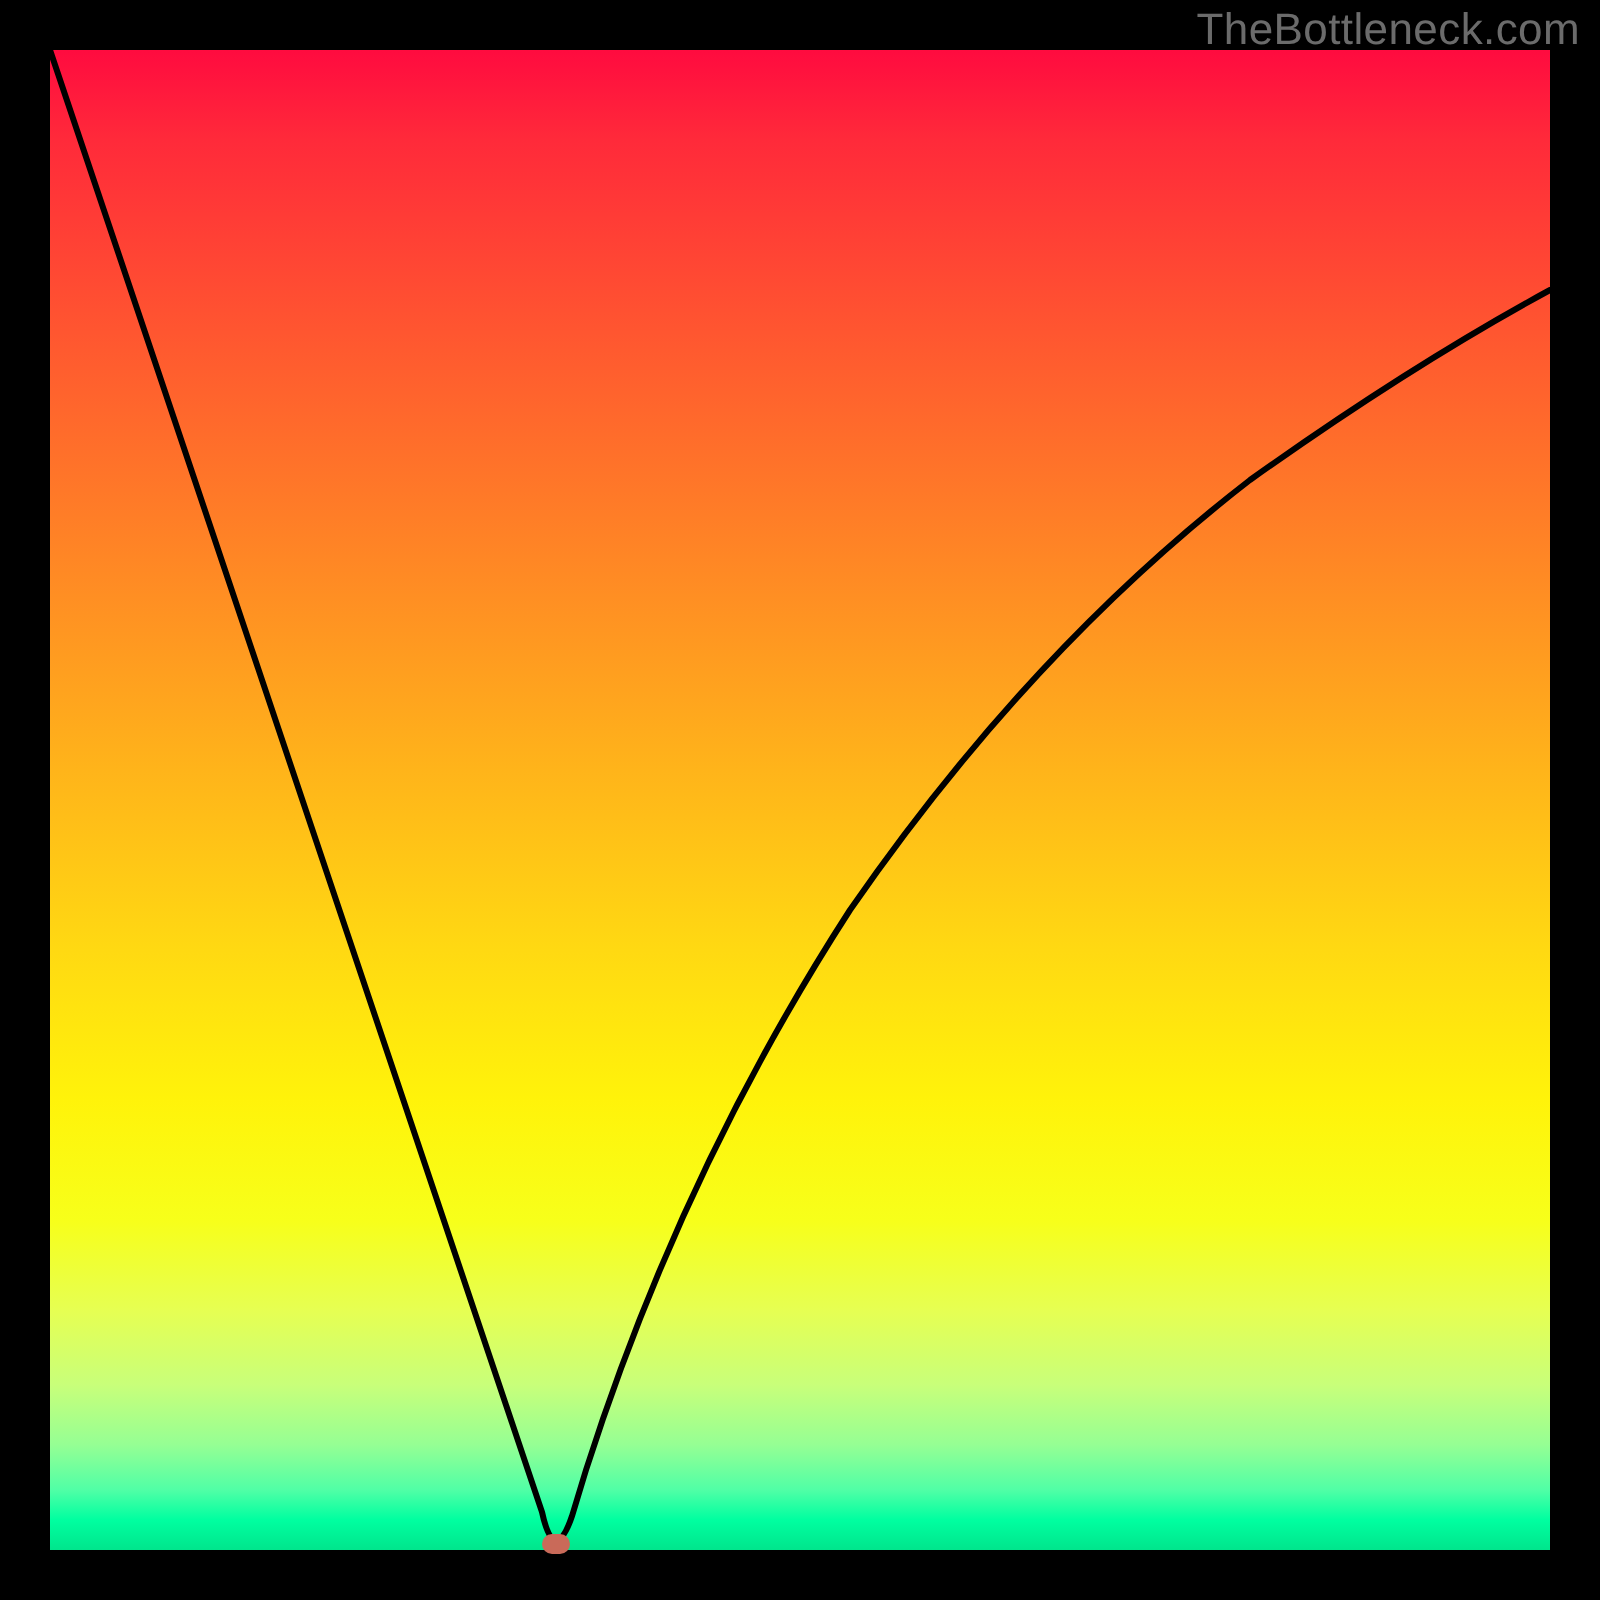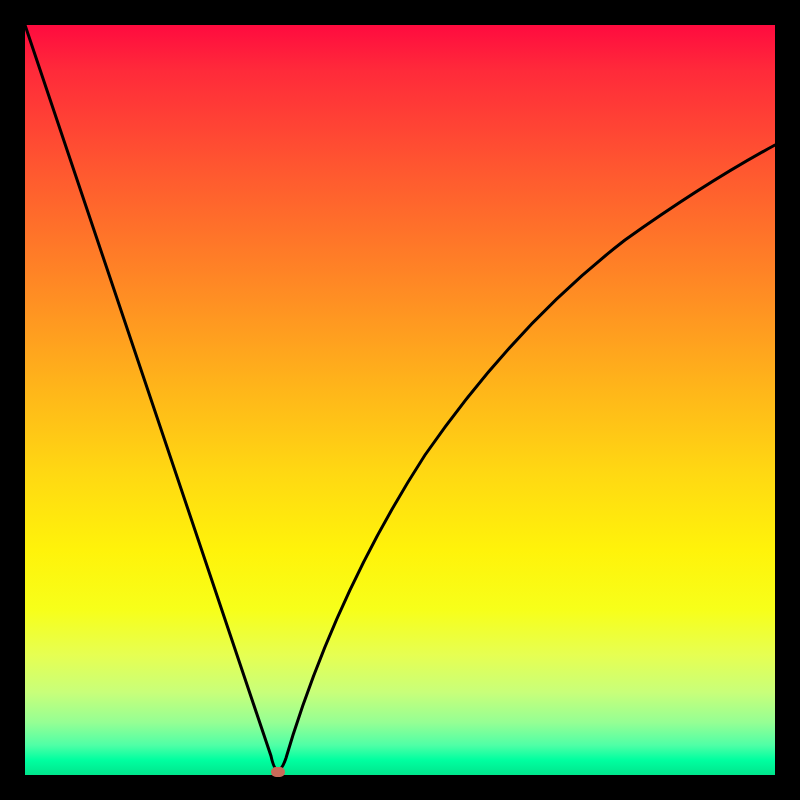--- a/index.html
+++ b/index.html
@@ -79,13 +79,14 @@
              Q 249 745 253 745
              Q 257 745 261 733
              L 268 710
              Q 316 560 400 430
              Q 490 300 600 215
              Q 680 158 750 120" fill="none" stroke="#000" stroke-width="3" stroke-linecap="round"></path>
   </svg>
 
   <div class="marker" style="left:271px; top:767px;"></div>
 
+  <div class="watermark">TheBottleneck.com</div>
 </div>
 
 </body></html>

